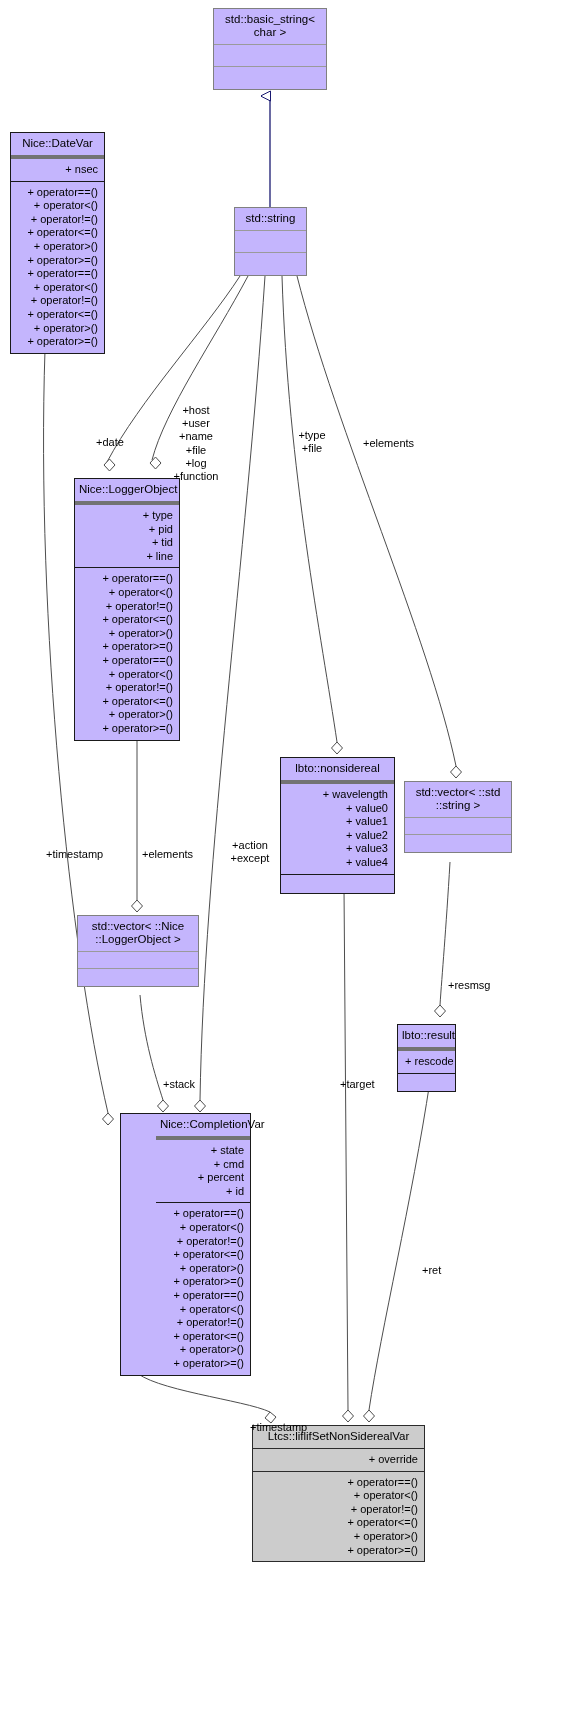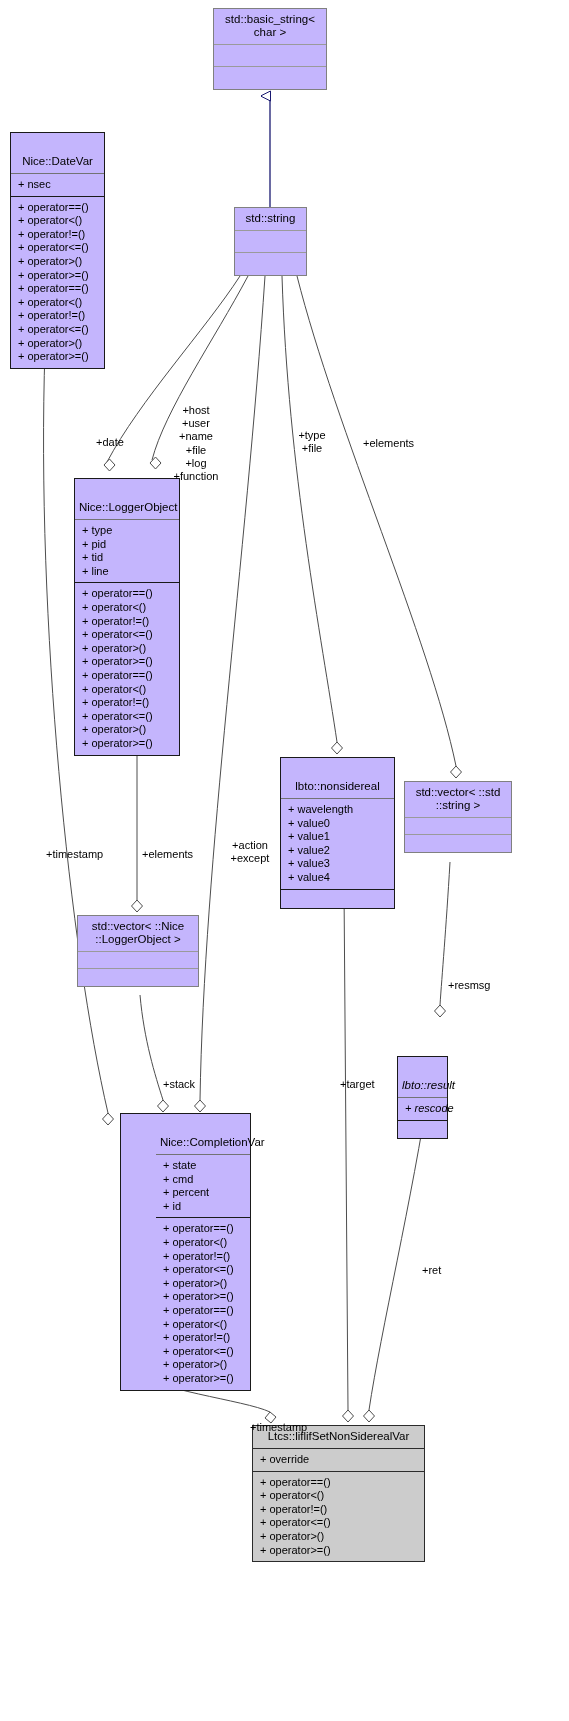--- a/index.html
+++ b/index.html
@@ -10,25 +10,25 @@
   svg#edges{position:absolute;left:0;top:0;width:569px;height:1721px;overflow:visible;}
 
   .node{position:absolute;box-sizing:border-box;background:#c4b5fd;
         border:1px solid #808080;}
   .node.solid{border:1px solid #1a1a1a;}
   .node.current{border:1px solid #2b2b2b;background:#cccccc;}
 
   .cmp{box-sizing:border-box;padding:3px 6px;}
   .cmp.title{text-align:center;font-size:11.5px;color:#000;line-height:13px;
              padding:4px 4px 5px 4px;}
-  .node.solid > .cmp.title{border-bottom:1px solid #737373;margin-top:18px;}
+  .node.solid > .cmp.title{border-bottom:4px solid #737373;}
   .node > .cmp.title{border-bottom:1px solid #9a9a9a;}
   .node.current > .cmp.title{border-bottom:1px solid #2b2b2b;background:#cccccc;}
 
-  .cmp.attrs,.cmp.ops{font-size:11px;color:#000;line-height:13.6px;text-align:left;
+  .cmp.attrs,.cmp.ops{font-size:11px;color:#000;line-height:13.6px;text-align:right;
                       padding:4px 6px 4px 7px;}
   .node.solid > .cmp.attrs{border-bottom:1px solid #1a1a1a;}
   .node > .cmp.attrs{border-bottom:1px solid #9a9a9a;}
   .node.current > .cmp.attrs{border-bottom:1px solid #2b2b2b;}
   .cmp.empty{height:22px;padding:0;}
   .node.solid > .cmp.empty{border-bottom:1px solid #1a1a1a;}
   .node > .cmp.empty{border-bottom:1px solid #9a9a9a;}
   .cmp.empty.last{border-bottom:none !important;}
   .row{white-space:nowrap;}
 
@@ -198,21 +198,21 @@
 
   <div class="node" style="left:77px;top:915px;width:122px;">
     <div class="cmp title">
       <div class="row">std::vector&lt; ::Nice</div>
       <div class="row">::LoggerObject &gt;</div>
     </div>
     <div class="cmp empty" style="height:17px;"></div>
     <div class="cmp empty last" style="height:17px;"></div>
   </div>
 
-  <div class="node solid" style="left:397px;top:1056px;width:51px;font-style:italic;">
+  <div class="node solid" style="left:397px;top:1024px;width:59px;">
     <div class="cmp title">lbto::result</div>
     <div class="cmp attrs">
         <div class="row">+ rescode</div>
       </div>
     <div class="cmp empty last" style="height:17px;"></div>
   </div>
 
   <div class="node solid" style="left:120px;top:1113px;width:131px;padding-left:35px;">
     <div class="cmp title">Nice::CompletionVar</div>
     <div class="cmp attrs">

